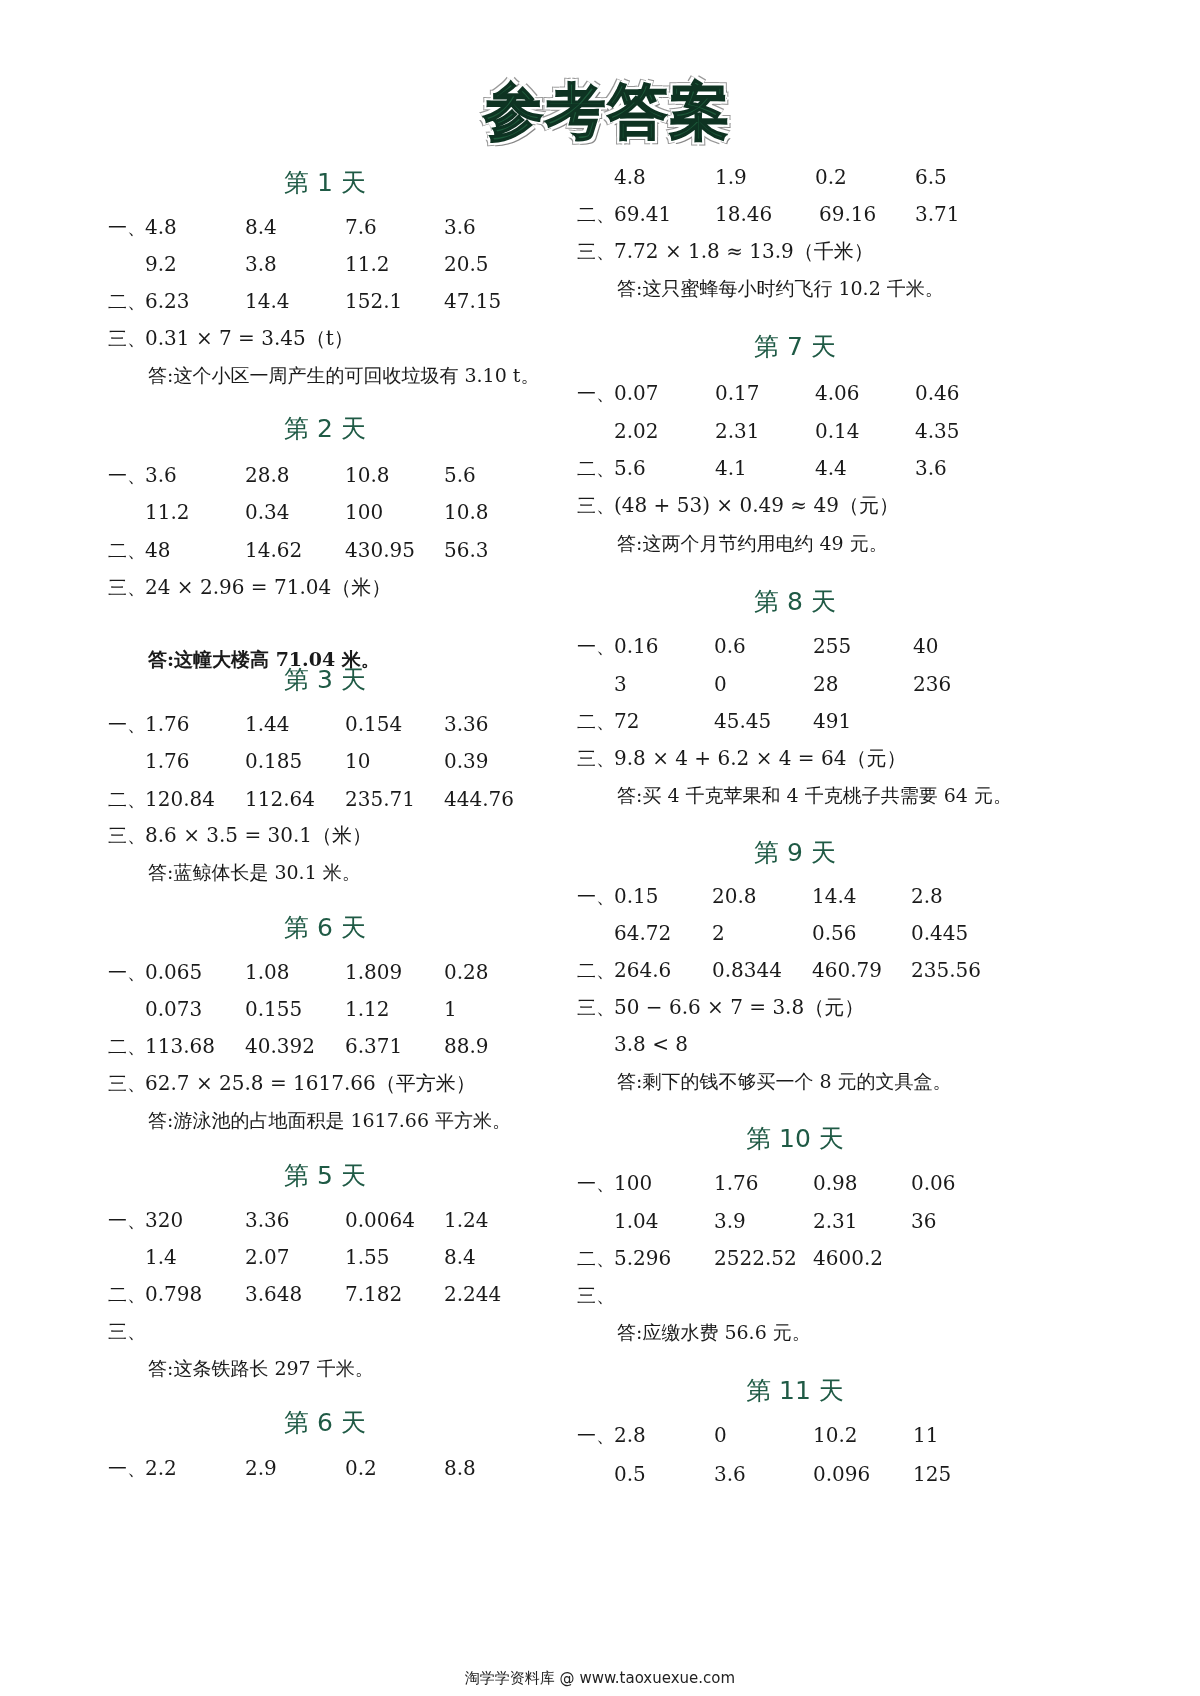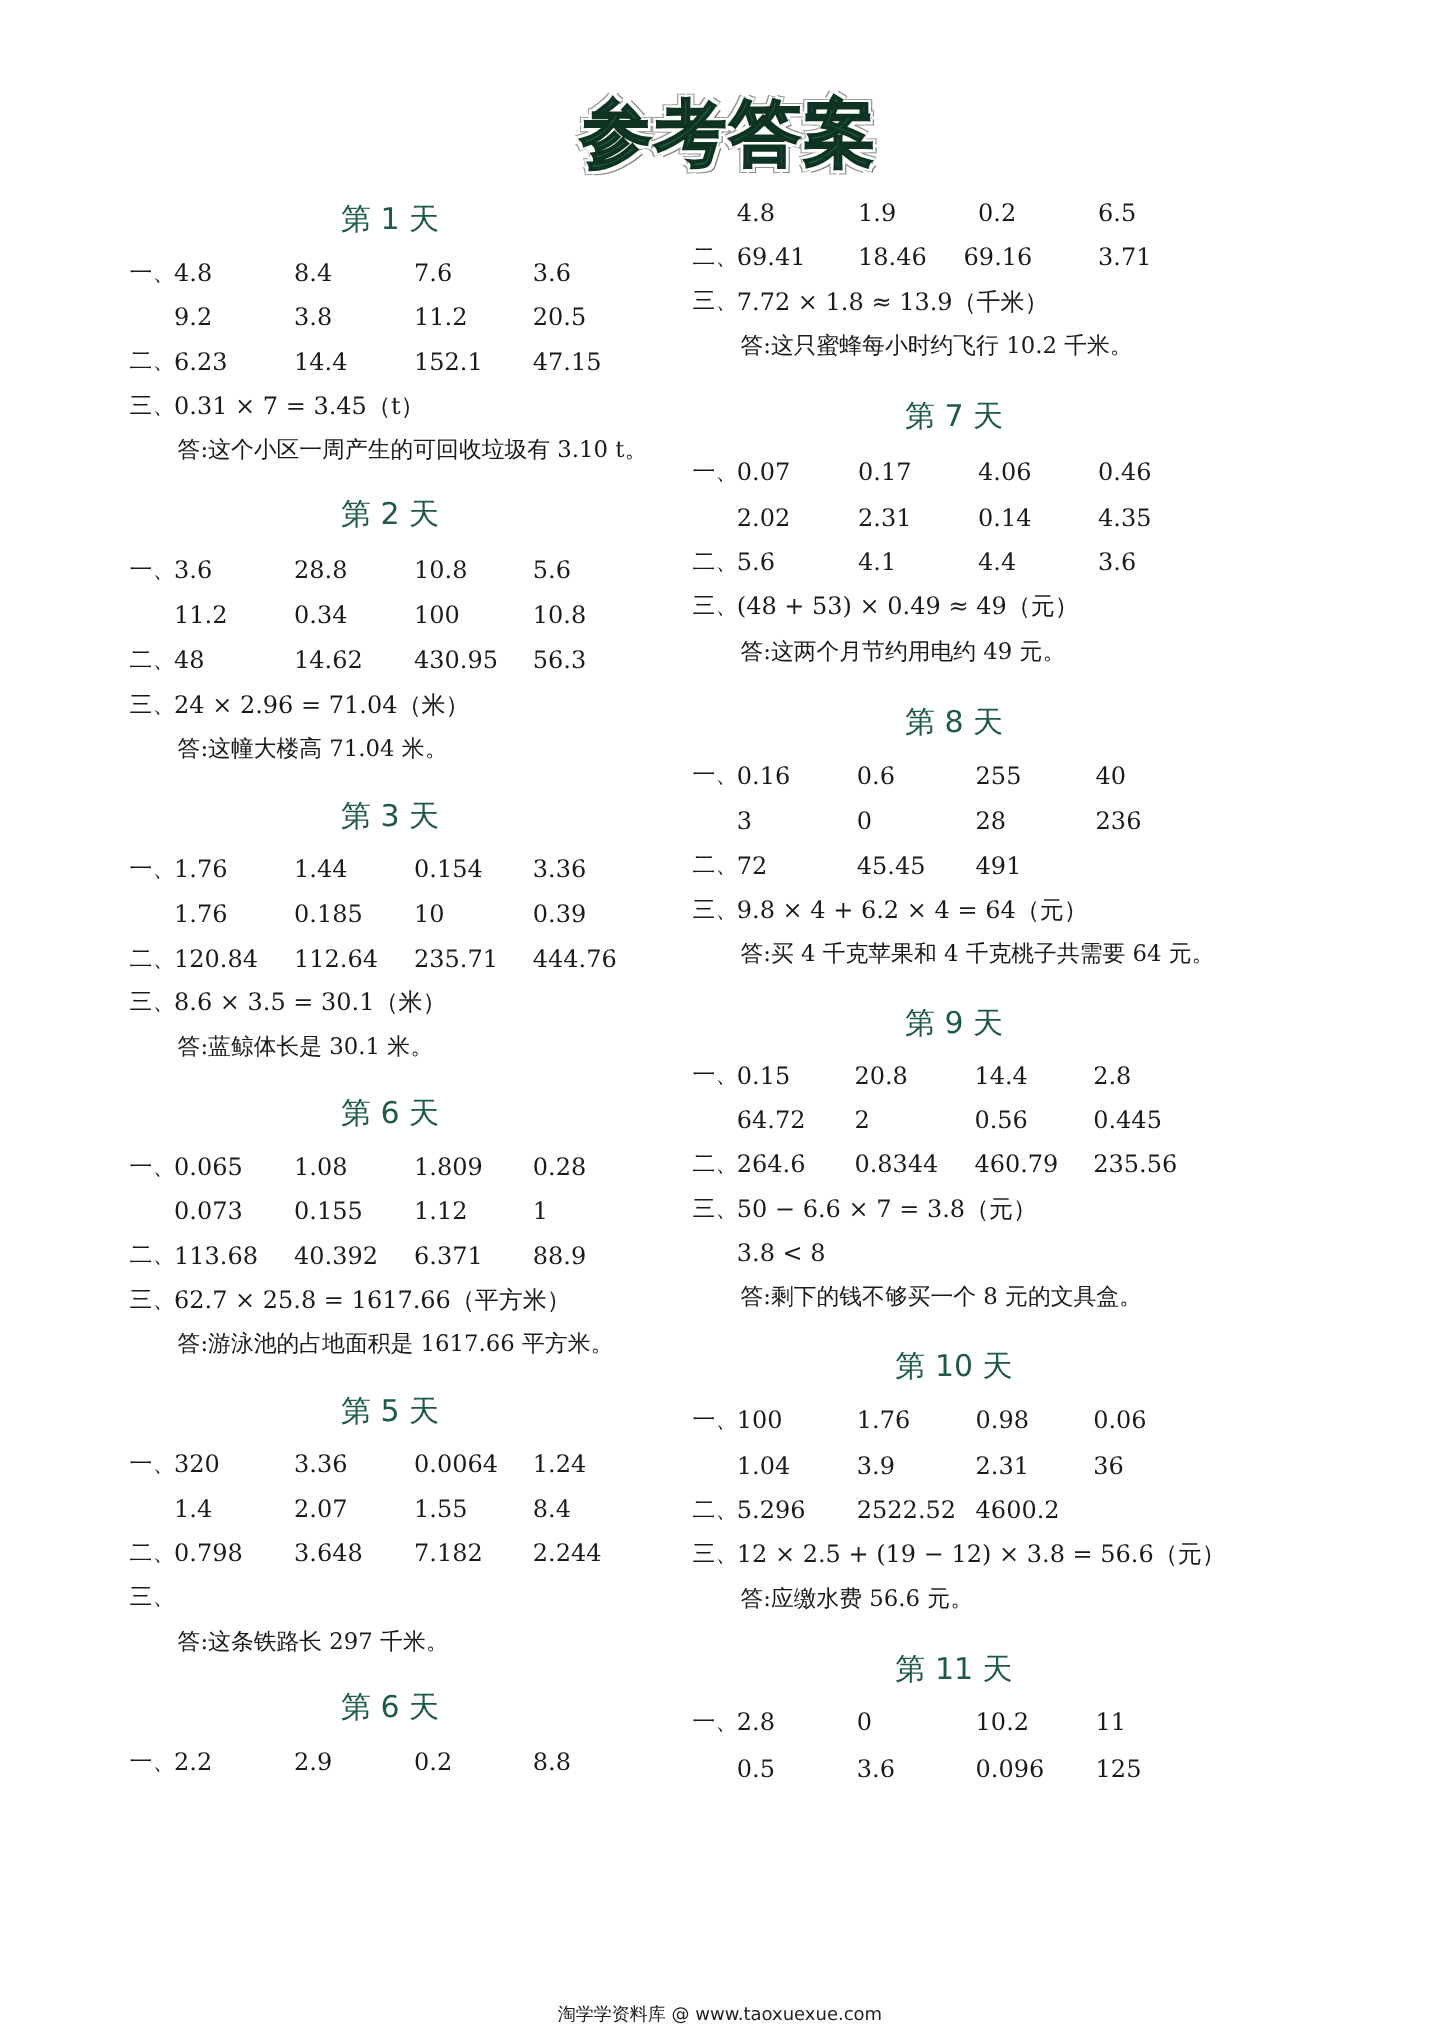--- a/index.html
+++ b/index.html
@@ -73,21 +73,21 @@
   <span class="label">二、</span>
   <span class="cell" style="left:37px">48</span>
   <span class="cell" style="left:137px">14.62</span>
   <span class="cell" style="left:237px">430.95</span>
   <span class="cell" style="left:336px">56.3</span>
 </div>
 <div class="row" style="left:108px;top:572px;width:440px;">
   <span class="label">三、</span>
   <span class="eq" style="left:37px">24 × 2.96 = 71.04（米）</span>
 </div>
-<div class="row" style="left:108px;top:609px;width:460px;">
+<div class="row" style="left:108px;top:644px;width:460px;font-weight:bold;">
   <span class="ans">答:这幢大楼高 71.04 米。</span>
 </div>
 
 <div class="day-heading" style="left:75px;top:663px;">第 3 天</div>
 <div class="row" style="left:108px;top:709px;width:440px;">
   <span class="label">一、</span>
   <span class="cell" style="left:37px">1.76</span>
   <span class="cell" style="left:137px">1.44</span>
   <span class="cell" style="left:237px">0.154</span>
   <span class="cell" style="left:336px">3.36</span>
@@ -182,21 +182,21 @@
 <div class="row" style="left:577px;top:162px;width:440px;">
   <span class="cell" style="left:37px">4.8</span>
   <span class="cell" style="left:138px">1.9</span>
   <span class="cell" style="left:238px">0.2</span>
   <span class="cell" style="left:338px">6.5</span>
 </div>
 <div class="row" style="left:577px;top:199px;width:440px;">
   <span class="label">二、</span>
   <span class="cell" style="left:37px">69.41</span>
   <span class="cell" style="left:138px">18.46</span>
-  <span class="cell" style="left:226px">69.16</span>
+  <span class="cell" style="left:242px">69.16</span>
   <span class="cell" style="left:338px">3.71</span>
 </div>
 <div class="row" style="left:577px;top:236px;width:440px;">
   <span class="label">三、</span>
   <span class="eq" style="left:37px">7.72 × 1.8 ≈ 13.9（千米）</span>
 </div>
 <div class="row" style="left:577px;top:273px;width:460px;">
   <span class="ans">答:这只蜜蜂每小时约飞行 10.2 千米。</span>
 </div>
 
@@ -304,21 +304,20 @@
   <span class="cell" style="left:334px">36</span>
 </div>
 <div class="row" style="left:577px;top:1243px;width:440px;">
   <span class="label">二、</span>
   <span class="cell" style="left:37px">5.296</span>
   <span class="cell" style="left:137px">2522.52</span>
   <span class="cell" style="left:236px">4600.2</span>
 </div>
 <div class="row" style="left:577px;top:1280px;width:460px;">
   <span class="label">三、</span>
-  <span class="eq" style="left:37px">12 × 2.5 + (19 − 12) × 3.8 = 56.6（元）</span>
 </div>
 <div class="row" style="left:577px;top:1317px;width:460px;">
   <span class="ans">答:应缴水费 56.6 元。</span>
 </div>
 
 <div class="day-heading" style="left:545px;top:1374px;">第 11 天</div>
 <div class="row" style="left:577px;top:1420px;width:440px;">
   <span class="label">一、</span>
   <span class="cell" style="left:37px">2.8</span>
   <span class="cell" style="left:137px">0</span>

